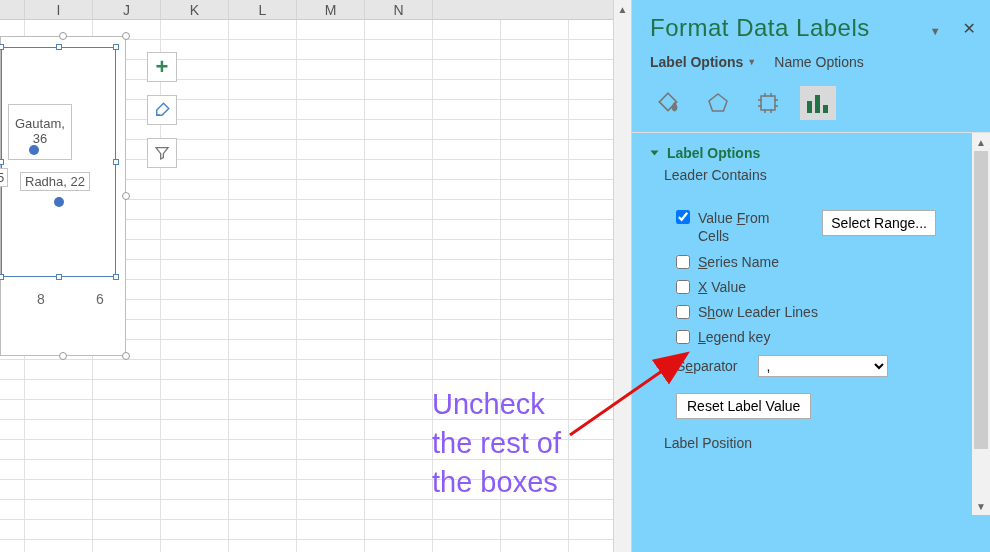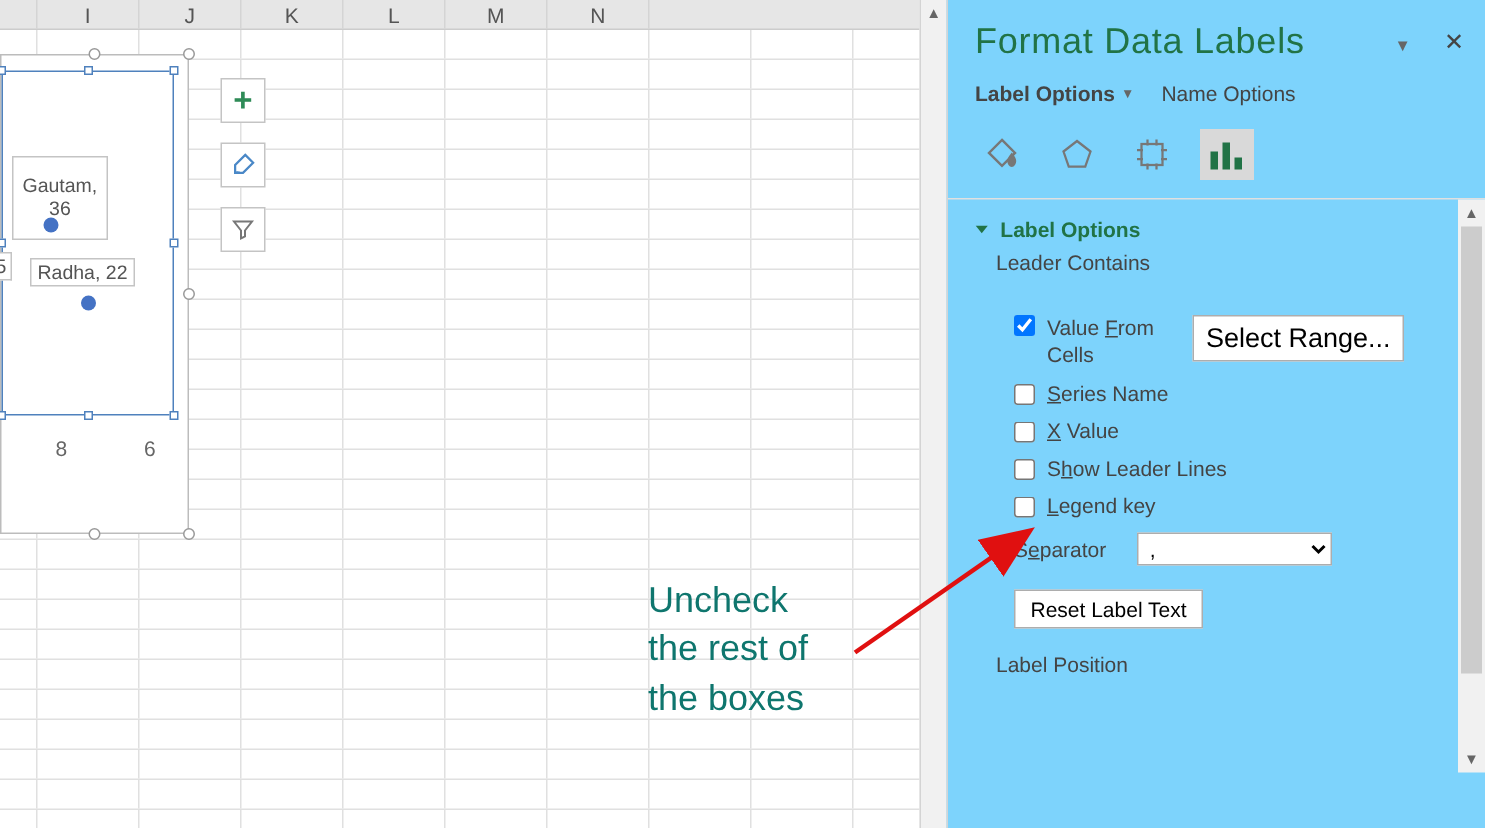--- a/index.html
+++ b/index.html
@@ -66,43 +66,43 @@
   .pane-vscroll { position: absolute; right: 0; top: 0; width: 18px; height: 100%; background: #f1f1f1; }
   .pane-vscroll .thumb { position:absolute; left:2px; right:2px; top:18px; height:78%; background:#ccc; }
   .pane-vscroll .arrow { position:absolute; left:0; right:0; height:18px; display:flex; align-items:center; justify-content:center; font-size:10px; color:#666; }
   .pane-vscroll .arrow.up { top:0; } .pane-vscroll .arrow.down { bottom:0; }
 
   .section-title { color: #217346; font-weight: 700; font-size: 14px; margin-bottom: 6px; }
   .section-caret { display:inline-block; width:0; height:0; border-left:5px solid #217346; border-top:4px solid transparent; border-bottom:4px solid transparent; transform: rotate(90deg); margin-right:6px; vertical-align:1px; }
 
   .subheading { font-size: 14px; color: #444; margin: 6px 0 6px 12px; }
 
-  .check-row { display: flex; align-items: flex-end; margin: 9px 0 9px 24px; gap: 8px; }
+  .check-row { display: flex; align-items: center; margin: 9px 0 9px 24px; gap: 8px; }
   .check-row input[type=checkbox] { width: 14px; height: 14px; }
   .check-row label { font-size: 14px; color: #444; }
   .check-row label u { text-decoration: underline; }
 
   .check-row.value-from { align-items: flex-start; margin-top: 27px; }
   .check-row.value-from label { line-height: 1.25; }
-  .select-range-btn { margin-left: auto; margin-right: 12px; background: #fff; border: 1px solid #adadad; padding: 4px 8px; font-size: 18px; cursor: pointer; }
+  .select-range-btn { margin-left: auto; margin-right: 12px; background: #fff; border: 1px solid #adadad; padding: 4px 8px; font-size: 14px; cursor: pointer; }
 
   .highlight-row { padding: 5px 6px; border: 3px solid #d90e0e; width: 150px; margin: 4px 0 4px 22px; }
   .highlight-row .inner { display:flex; align-items:center; gap:8px; }
 
   .separator-row { display:flex; align-items:center; margin: 10px 0 8px 24px; gap: 20px; }
   .separator-row label { flex: 0 0 auto; font-size: 14px; }
   .separator-row select { flex: 0 0 130px; height: 22px; background:#fff; border:1px solid #adadad; font-size:14px; padding: 0 4px; margin-right: 12px;}
 
   .reset-btn { margin: 8px 0 10px 24px; background: #fff; border: 1px solid #adadad; padding: 4px 10px; font-size: 14px; cursor:pointer; }
 
   .radio-row { display:flex; align-items:center; margin: 6px 0 6px 24px; gap: 8px; }
   .radio-row input { width:14px; height:14px; }
 
   
-  .annot-text { position: absolute; left: 432px; top: 385px; color: #0f766e; font-size: 24px; line-height: 1.35; white-space: pre-line; }
+  .annot-text { position: absolute; left: 432px; top: 385px; color: #8b5cf6; font-size: 29px; line-height: 1.35; white-space: pre-line; }
   .annot-arrow { position: absolute; left: 565px; top: 350px; width: 130px; height: 90px; pointer-events:none; }
 
 </style>
 </head>
 <body>
 
 <div class="col-headers">
   <div class="col-header first"></div>
   <div class="col-header">I</div>
   <div class="col-header">J</div>
@@ -543,21 +543,21 @@
         <label><u>L</u>egend key</label>
       </div>
 
       <div class="separator-row">
         <label>S<u>e</u>parator</label>
         <select>
           <option>, </option>
         </select>
       </div>
 
-      <button class="reset-btn">Reset Label Text</button>
+      <button class="reset-btn">Reset Label Value</button>
 
       <div class="subheading" style="margin-top:6px;">Label Position</div>
 
     </div>
 
     <div class="pane-vscroll">
       <div class="arrow up">▲</div>
       <div class="thumb"></div>
       <div class="arrow down">▼</div>
     </div>

